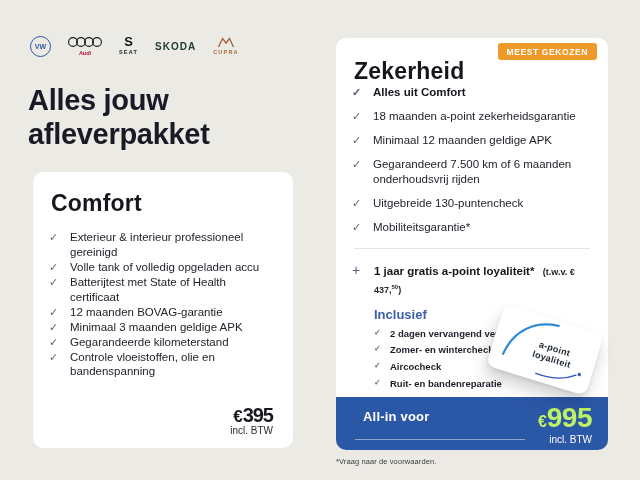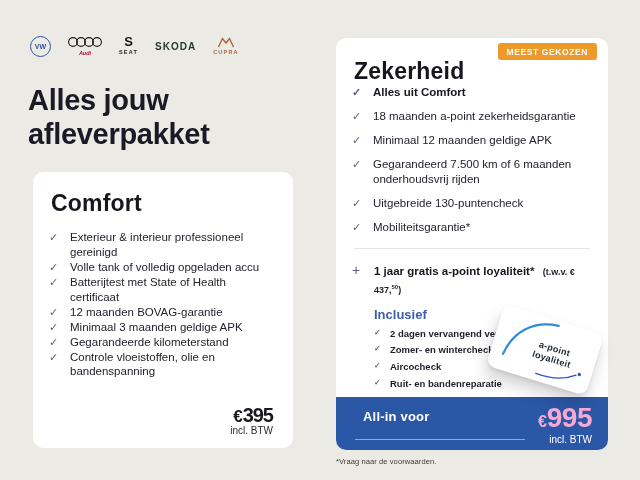--- a/index.html
+++ b/index.html
@@ -66,21 +66,21 @@
     display:flex;align-items:center;justify-content:center;}
   .loyalty-card svg{position:absolute;left:0;top:0;}
   .loyalty-text{position:relative;text-align:center;font-size:9px;font-weight:700;
     color:#1C2430;line-height:1.2;letter-spacing:0.3px;margin-left:18px;margin-top:4px;}
 
   
   .z-footer{position:absolute;left:0;bottom:0;width:100%;height:53px;background:#2B57A7;
     border-radius:0 0 10px 10px;z-index:2;}
   .allin{position:absolute;left:19px;top:12px;color:#fff;font-size:13px;font-weight:600;letter-spacing:0.2px;margin-left:8px;}
   .footer-rule{position:absolute;left:19px;top:42px;width:170px;height:1px;background:#8FA6CF;}
-  .z-price{position:absolute;right:16px;top:5px;color:#f9a8d4;}
+  .z-price{position:absolute;right:16px;top:5px;color:#bef264;}
   .z-price .cur{font-size:16px;font-weight:600;}
   .z-price .amt{font-size:28px;font-weight:800;letter-spacing:-0.5px;}
   .z-note{position:absolute;right:16px;top:37px;color:#fff;font-size:10px;font-weight:500;}
 
   .footnote{position:absolute;left:336px;top:457px;width:272px;text-align:left;
     font-size:7.5px;font-weight:500;color:#3C3C3B;letter-spacing:0.1px;}
 </style>
 </head>
 <body>
 

